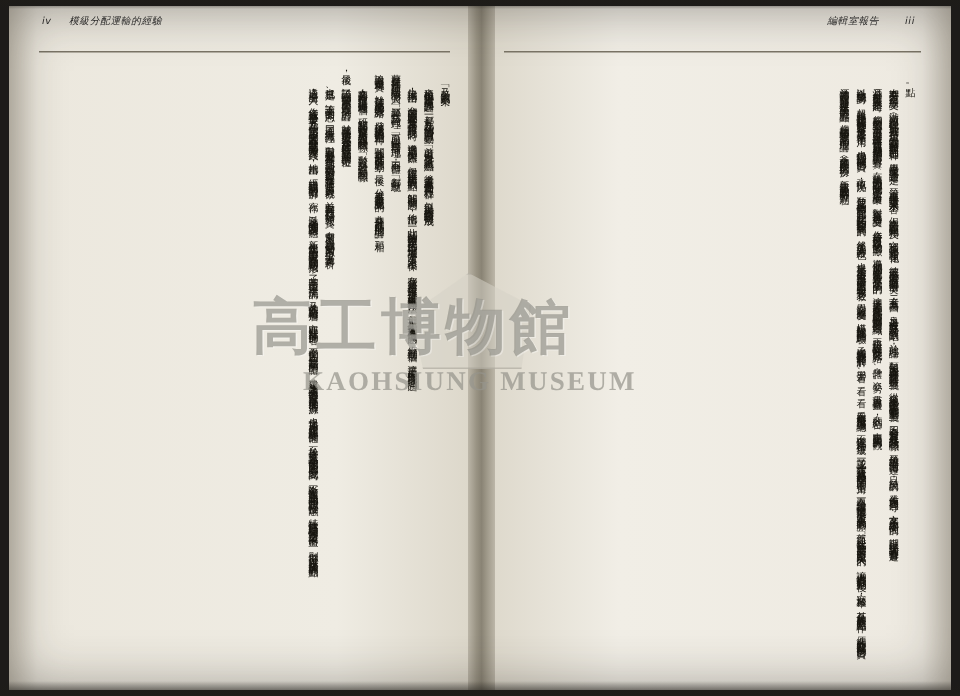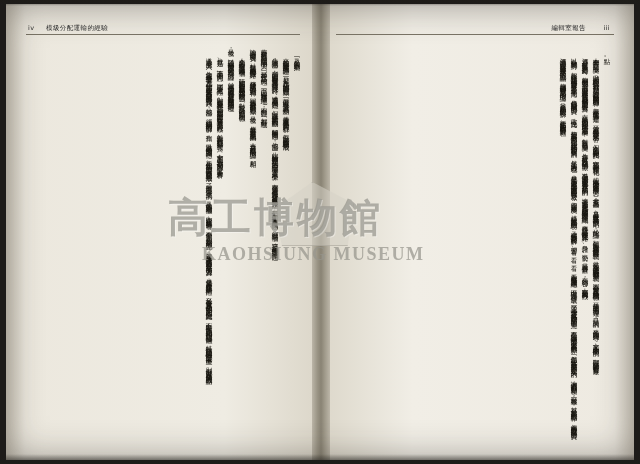--- a/index.html
+++ b/index.html
@@ -48,25 +48,26 @@
     top: 0;
     bottom: 0;
     width: 18px;
     background: linear-gradient(to right, #b6b0a2 0%, #8e8878 35%, #7d7768 50%, #8e8878 65%, #b6b0a2 100%);
     opacity: 0.85;
   }
 
   
   .hdr {
     position: absolute;
-    top: 20px;
+    top: 6px;
     font-size: 6.5px;
     color: #2b2b2b;
     letter-spacing: 0.4px;
     white-space: nowrap;
+    font-style: italic;
   }
   .hdr-rule {
     position: absolute;
     height: 1px;
     background: #7a7466;
     top: 30px;
   }
   .hdr-left-folio { left: 22px; }
   .hdr-left-title { left: 40px; }
   .hdr-right-title { right: 48px; }

